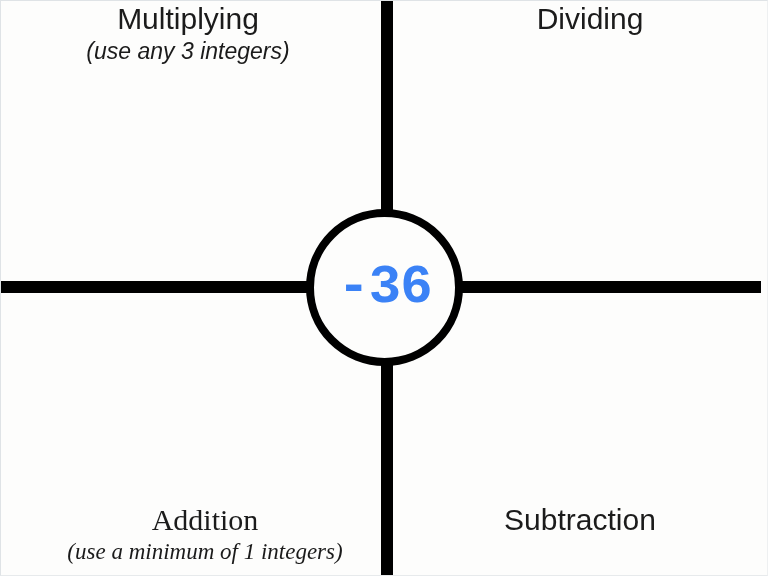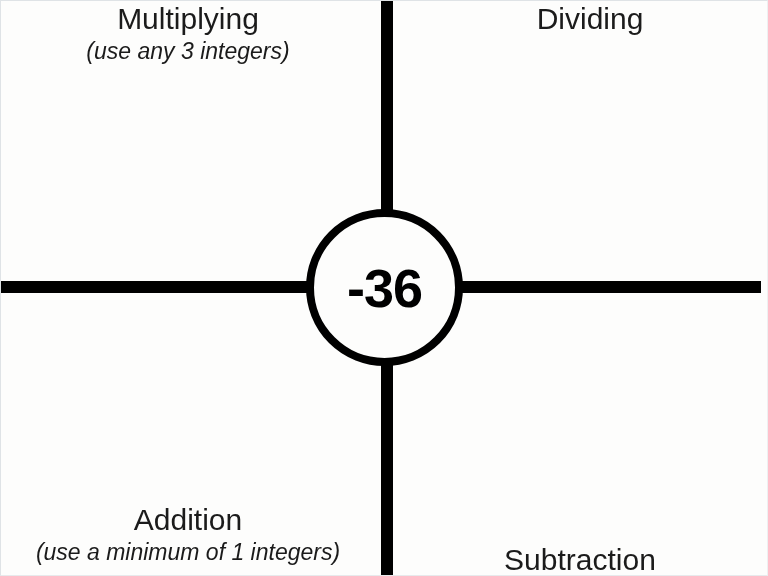--- a/index.html
+++ b/index.html
@@ -53,41 +53,41 @@
     border-radius: 50%;
     background: #fdfdfc;
     border: 8px solid #000000;
     box-sizing: border-box;
     display: flex;
     align-items: center;
     justify-content: center;
   }
 
   .center-value {
-    font-family: Liberation Sans, sans-serif;
+    font-family: Liberation Mono, monospace;
     font-size: 54px;
     font-weight: bold;
-    color: #000000;
+    color: #3b82f6;
     line-height: 1;
     letter-spacing: -1px;
     user-select: none;
   }
 
   
   .quadrant {
     position: absolute;
     width: 370px;
     text-align: center;
     user-select: none;
   }
 
   .quadrant.top-left   { left: 2px;   top: 2px; }
   .quadrant.top-right  { left: 404px; top: 2px; }
-  .quadrant.bottom-left  { left: 2px;   top: 503px; }
-  .quadrant.bottom-right { left: 394px; top: 503px; margin-top: 40px; }
+  .quadrant.bottom-left  { left: 19px;   top: 503px; font-family: Liberation Serif, serif; }
+  .quadrant.bottom-right { left: 394px; top: 503px; }
 
   .quadrant-title {
     font-size: 30px;
     font-weight: 400;
     color: #1b1b1b;
     line-height: 1.08;
     white-space: nowrap;
   }
 
   .quadrant-subtitle {

